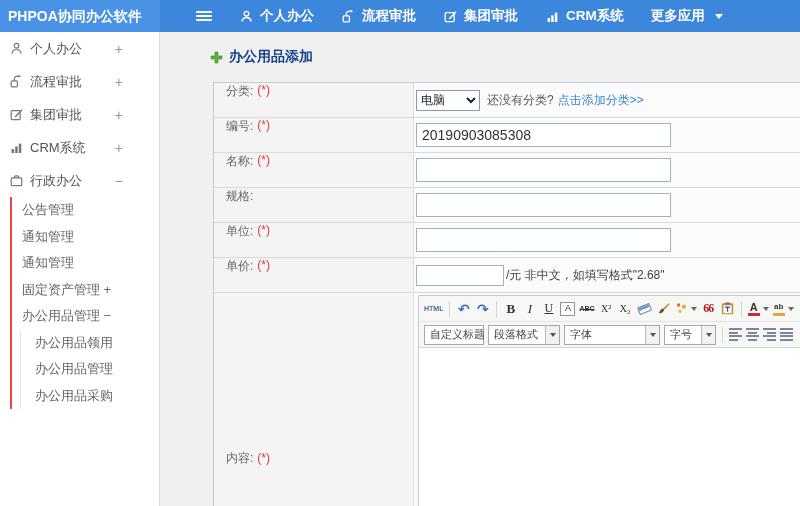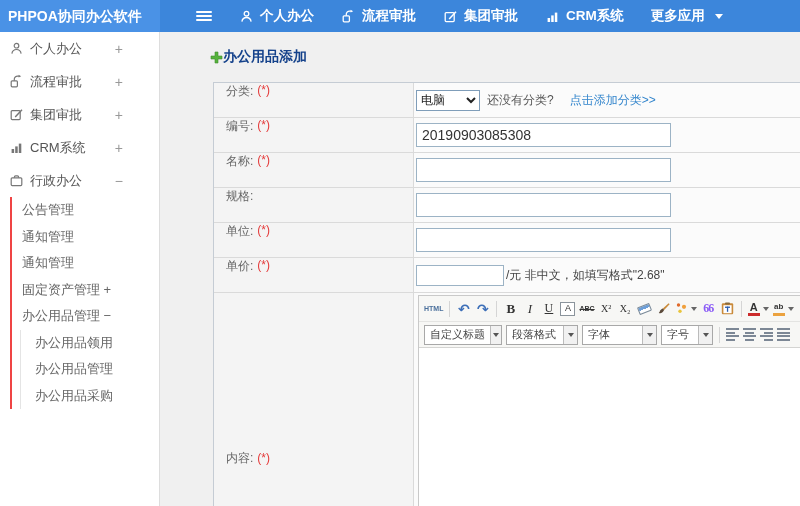--- a/index.html
+++ b/index.html
@@ -29,54 +29,54 @@
   .side-item svg { margin-right:6px; flex:0 0 auto; }
   .side-item .lbl { white-space:nowrap; }
   .toggle { margin-left:auto; margin-right:36px; color:#999; font-size:14px; }
   .sub-group { margin-left:10px; border-left:2px solid #ef4444; }
   .sub-item { height:26.5px; line-height:26.5px; padding-left:10px; font-size:13px; color:#666; cursor:pointer; white-space:nowrap; }
   .subsub-group { margin-left:8px; border-left:1px solid #e4e4e4; }
   .subsub-item { height:26.5px; line-height:26.5px; padding-left:14px; font-size:13px; color:#666; cursor:pointer; white-space:nowrap; }
   
   .main { position:absolute; left:160px; top:32px; right:0; bottom:0; background:#f0f0f0; overflow:hidden; }
   .page-title { position:absolute; left:50px; top:16px; display:flex; align-items:center; }
-  .page-title .txt { font-size:14px; font-weight:bold; color:#15428b; }
+  .page-title .txt { margin-left:6px; font-size:14px; font-weight:bold; color:#15428b; }
   
   .form { position:absolute; left:53px; top:50px; width:640px; border:1px solid #c5ccd4; background:#fafafa; }
   .frow { display:flex; height:35px; border-bottom:1px solid #dadada; }
   .frow:last-child { border-bottom:none; }
   .flabel { width:200px; flex:0 0 200px; background:#f4f4f4; border-right:1px solid #dadada; display:flex; padding-left:12px; font-size:12px; color:#666; }
   .req { color:#e43b3b; margin-left:4px; }
   .ffield { flex:1; display:flex; align-items:center; padding-left:2px; background:#fbfbfb; }
   .txt-input { width:255px; height:24px; border:1px solid #9cb3c5; background:#fff; font-size:14px; color:#333; padding:0 5px; font-family:"Liberation Sans","DejaVu Sans",sans-serif; }
   .txt-input.small { width:88px; height:21px; font-size:12px; }
   .cat-select { width:64px; height:21px; font-size:12px; color:#222; border:1px solid #7f9db9; background:#fff; }
   .hint { font-size:12px; color:#555; margin-left:7px; white-space:nowrap; }
-  .link { font-size:12px; color:#3385cc; margin-left:16px; cursor:pointer; white-space:nowrap; }
+  .link { font-size:12px; color:#3385cc; margin-left:4px; cursor:pointer; white-space:nowrap; }
   .price-hint { font-size:12px; color:#444; margin-left:2px; white-space:nowrap; }
   .frow.content-row { height:330px; }
   .content-row .flabel { align-items:center; }
   
   .editor { margin:2px; width:600px; height:324px; border:1px solid #c9c9c9; background:#fff; align-self:flex-start; }
   .content-row .ffield { align-items:flex-start; padding-top:0; }
   .tbar { height:26px; background:#f7f7f5; display:flex; align-items:center; padding:0 5px; gap:4px; }
   .tbar.r1 { border-bottom:1px solid #e4e4e2; }
   .tbar.r2 { border-bottom:1px solid #d4d4d2; }
   .sep { width:1px; height:16px; background:#d5d5d5; margin:0 2px; flex:0 0 auto; }
   .tbtn { display:inline-flex; align-items:center; justify-content:center; height:20px; min-width:15px; cursor:pointer; flex:0 0 auto; }
   .g-html { font-size:7px; font-weight:bold; color:#4a6f9b; letter-spacing:0; }
   .g-undo,.g-redo { font-size:14px; color:#3d6fb8; font-weight:bold; line-height:14px; }
   .g-b { font-family:"Liberation Serif","DejaVu Serif",serif; font-weight:bold; font-size:13px; color:#333; }
   .g-i { font-family:"Liberation Serif","DejaVu Serif",serif; font-style:italic; font-size:13px; color:#333; }
   .g-u { font-family:"Liberation Serif","DejaVu Serif",serif; font-size:12px; text-decoration:underline; color:#333; }
   .g-abox { border:1px solid #8b949c; background:#fff; width:14px; height:14px; line-height:13px; text-align:center; font-size:9px; color:#333; }
   .g-abc { font-size:7px; font-weight:bold; text-decoration:line-through; color:#333; }
   .g-sup,.g-sub { font-size:10px; color:#333; font-family:"Liberation Serif","DejaVu Serif",serif; }
   .eraser { width:13px; height:8px; border:1px solid #7a8a99; border-radius:1px; background:linear-gradient(#6d9fd8 50%, #fff 50%); transform:rotate(-22deg); }
-  .g-66 { font-family:"Liberation Serif","DejaVu Serif",serif; font-weight:bold; font-size:12px; color:#8b5cf6; letter-spacing:-1px; }
+  .g-66 { font-family:"Liberation Serif","DejaVu Serif",serif; font-weight:bold; font-size:12px; color:#b91c1c; letter-spacing:-1px; }
   .mini-caret { width:0; height:0; border-left:3.5px solid transparent; border-right:3.5px solid transparent; border-top:4px solid #666; margin-left:3px; }
   .color-ico { display:flex; flex-direction:column; align-items:center; line-height:10px; }
   .color-ico .a { font-size:11px; font-weight:bold; color:#333; }
   .color-ico .ab { font-size:8px; font-weight:bold; color:#333; }
   .swatch { width:12px; height:3px; margin-top:1px; }
   .swatch.red { background:#cc2b2b; }
   .swatch.orange { background:#eba23f; }
   
   .tsel { height:20px; border:1px solid #a8a8a8; background:#fff; display:flex; align-items:center; font-size:11px; color:#444; cursor:pointer; flex:0 0 auto; }
   .tsel .stxt { padding:0 5px; white-space:nowrap; }
@@ -345,33 +345,33 @@
               <span class="tbtn">
                 <span class="color-ico">
                   <span class="ab">ab</span>
                   <span class="swatch orange"></span>
                 </span>
                 <span class="mini-caret"></span>
               </span>
             </div>
 
             <div class="tbar r2">
-              <span class="tsel" style="width:78px">
+              <span class="tsel" style="width:60px">
                 <span class="stxt">自定义标题</span>
                 <span class="arw">
                     <b></b>
                   </span>
               </span>
               <span class="tsel" style="width:72px">
                 <span class="stxt">段落格式</span>
                 <span class="arw">
                     <b></b>
                   </span>
               </span>
-              <span class="tsel" style="width:75px">
+              <span class="tsel" style="width:96px">
                 <span class="stxt">字体</span>
                 <span class="arw">
                     <b></b>
                   </span>
               </span>
               <span class="tsel" style="width:52px">
                 <span class="stxt">字号</span>
                 <span class="arw">
                     <b></b>
                   </span>

